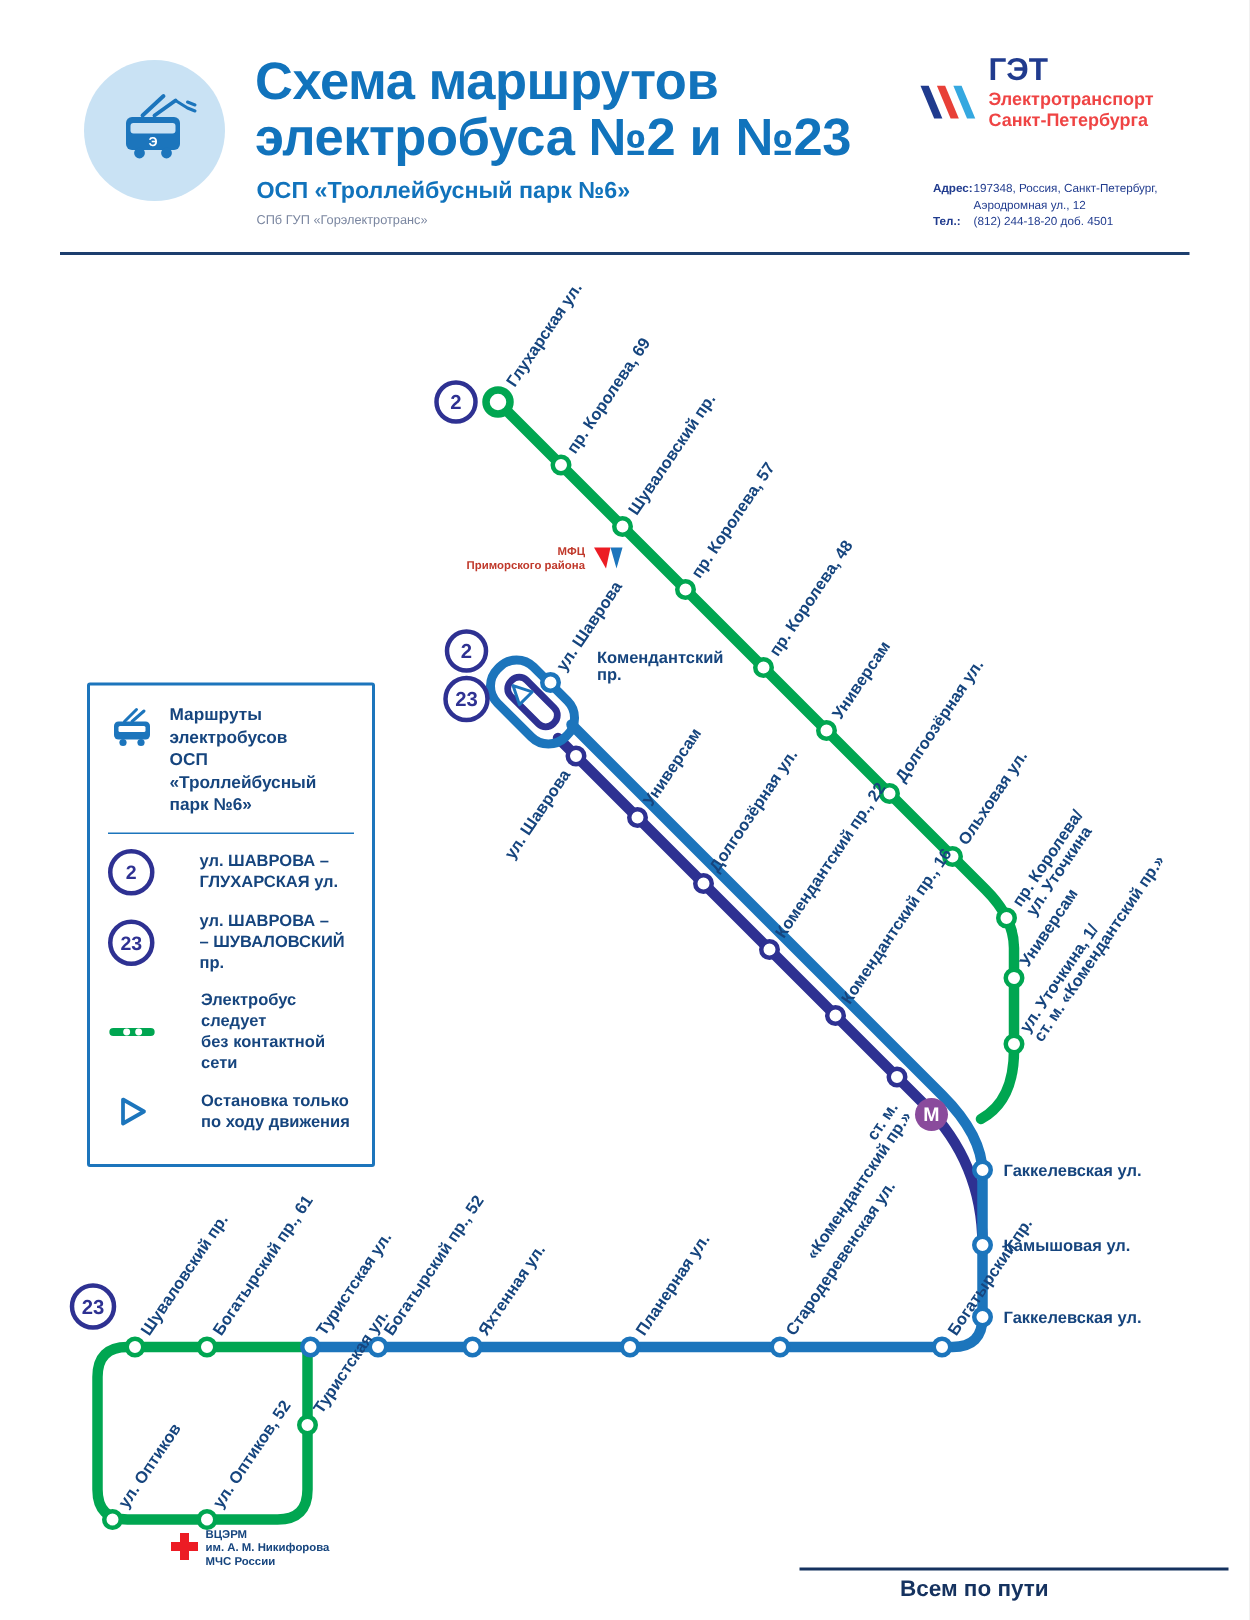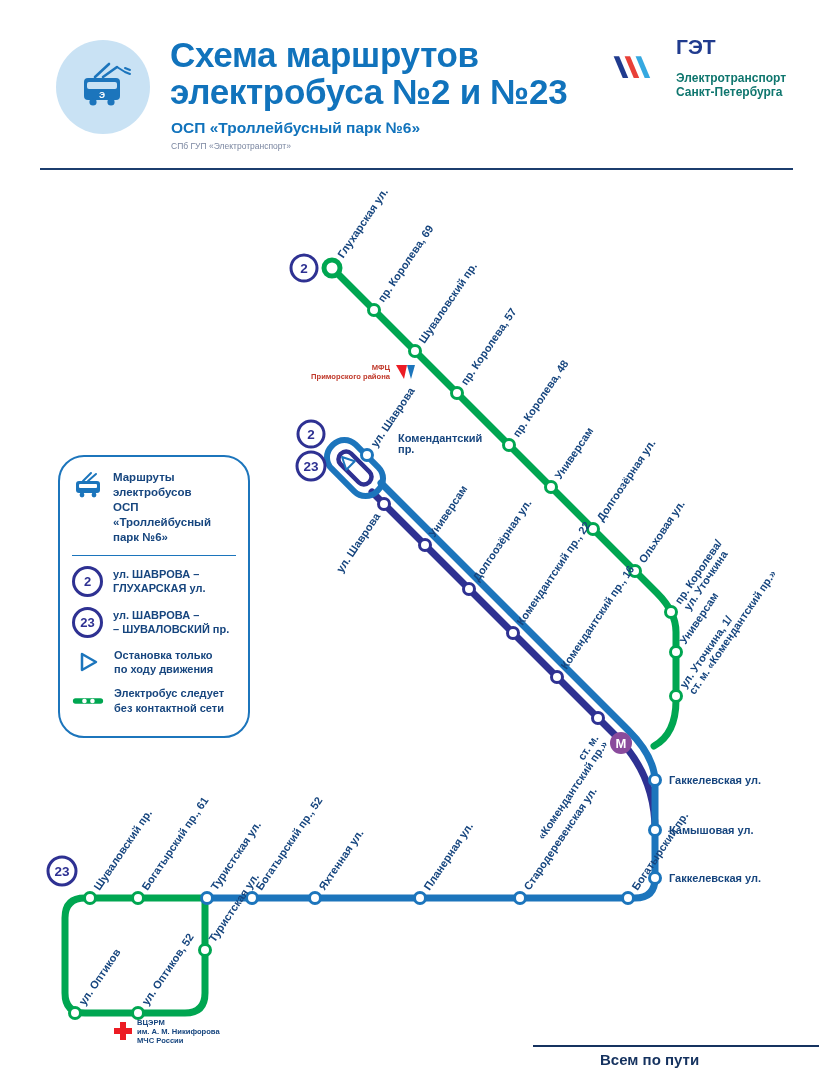--- a/index.html
+++ b/index.html
@@ -6,44 +6,44 @@
   .page{position:relative;width:833px;height:1080px;background:#ffffff;overflow:hidden;
         font-family:"Liberation Sans",sans-serif;margin:0 auto;}
   
   .hdr-icon{position:absolute;left:56px;top:40px;width:94px;height:94px;border-radius:50%;
             background:#C9E2F4;display:flex;align-items:center;justify-content:center;z-index:4;}
   .title{position:absolute;left:170px;top:36px;font-size:35px;font-weight:800;color:#1173BC;
          line-height:1.06;z-index:4;letter-spacing:-0.3px;}
   .subtitle{position:absolute;left:171px;top:119px;font-size:15.5px;font-weight:700;color:#1173BC;z-index:4;}
   .org{position:absolute;left:171px;top:141px;font-size:8.5px;color:#7A86A0;z-index:4;}
   .divider{position:absolute;left:40px;top:168px;width:753px;height:1.5px;background:#1C3E6E;z-index:4;}
-  .logo{position:absolute;left:610px;top:36px;display:flex;gap:24px;align-items:center;z-index:4;}
+  .logo{position:absolute;left:610px;top:36px;display:flex;gap:7px;align-items:flex-end;z-index:4;}
   .logo-name{font-size:21px;font-weight:800;color:#203B8E;line-height:1;}
-  .logo-sub{font-size:12px;font-weight:700;color:#0f766e;line-height:1.18;margin-top:14px;}
+  .logo-sub{font-size:12px;font-weight:700;color:#ef4444;line-height:1.18;margin-top:2px;}
   .addr{position:absolute;left:622px;top:121px;width:180px;font-size:7.8px;color:#203B8E;
         line-height:1.4;z-index:4;}
   .addr-row{display:flex;}
   .addr-label{width:27px;font-weight:700;flex:0 0 auto;}
   
   #route-map{position:absolute;left:0;top:0;z-index:1;}
   .stop-label{font-family:"Liberation Sans",sans-serif;font-size:11px;font-weight:700;fill:#16457E;}
   .badge-label{font-family:"Liberation Sans",sans-serif;font-size:13.5px;font-weight:800;fill:#2E3192;}
   .poi-label{font-family:"Liberation Sans",sans-serif;font-size:7.6px;font-weight:700;fill:#16457E;}
   .poi-label.mfc{fill:#C0392B;}
   .metro-m{font-family:"Liberation Sans",sans-serif;font-size:13px;font-weight:800;fill:#ffffff;}
   
-  .legend{position:absolute;left:58px;top:455px;width:192px;border:2.5px solid #1C75BC;border-radius:26px;
+  .legend{position:absolute;left:58px;top:455px;width:192px;border:2.5px solid #1C75BC;border-radius:2px;
           background:#fff;z-index:3;padding:13px 12px 11px 12px;box-sizing:border-box;}
   .legend-head{display:flex;gap:9px;align-items:flex-start;}
   .legend-title{font-size:11.5px;font-weight:700;color:#16457E;white-space:pre-line;line-height:1.3;}
   .legend hr{border:none;border-top:1.5px solid #1C75BC;margin:10px 0 6px 0;}
   .legend-row{display:flex;gap:10px;align-items:center;margin:10px 0;}
   .badge{width:25px;height:25px;border:3px solid #2E3192;border-radius:50%;color:#2E3192;font-weight:800;
          font-size:13px;display:flex;align-items:center;justify-content:center;flex:0 0 auto;background:#fff;}
-  .legend-text{font-size:11px;font-weight:700;color:#16457E;white-space:pre-line;line-height:1.3;}
+  .legend-text{font-size:11px;font-weight:700;color:#16457E;white-space:pre-line;line-height:1.3;margin-left:20px;}
   .licon{width:32px;flex:0 0 auto;display:flex;justify-content:center;}
   
   .foot-line{position:absolute;left:533px;top:1045px;width:286px;height:2px;background:#15325F;z-index:4;}
   .foot-text{position:absolute;left:600px;top:1051px;width:219px;text-align:left;font-size:15px;
              font-weight:800;color:#15325F;z-index:4;}
 </style>
 </head>
 <body>
 
 <div class="page">
@@ -57,38 +57,52 @@
       <circle cx="20" cy="45" r="3.6" fill="#1C75BC"></circle>
       <circle cx="38" cy="45" r="3.6" fill="#1C75BC"></circle>
       <text x="29" y="40.5" text-anchor="middle" font-size="8.5" font-weight="bold" fill="#ffffff" font-family="Liberation Sans, sans-serif">Э</text>
     </svg>
   </div>
   <div class="title">
     <div>Схема маршрутов</div>
     <div>электробуса №2 и №23</div>
   </div>
   <div class="subtitle">ОСП «Троллейбусный парк №6»</div>
-  <div class="org">СПб ГУП «Электротранспорт»</div>
+  <div class="org">СПб ГУП «Горэлектротранс»</div>
   <div class="divider"></div>
 
   <div class="logo">
     <svg width="42" height="36" viewBox="0 0 46 38">
       <path d="M4,6 L14,30 L20,30 L10,6 Z" fill="#203B8E"></path>
       <path d="M16,6 L26,30 L32,30 L22,6 Z" fill="#E84038"></path>
       <path d="M28,6 L38,30 L44,30 L34,6 Z" fill="#35A8E0"></path>
     </svg>
     <div>
       <div class="logo-name">ГЭТ</div>
       <div class="logo-sub">
         <div>Электротранспорт</div>
         <div>Санкт-Петербурга</div>
       </div>
     </div>
   </div>
 
+  <div class="addr">
+    <div class="addr-row">
+      <span class="addr-label">Адрес:</span>
+      <span>197348, Россия, Санкт-Петербург,</span>
+    </div>
+    <div class="addr-row">
+      <span class="addr-label"></span>
+      <span>Аэродромная ул., 12</span>
+    </div>
+    <div class="addr-row">
+      <span class="addr-label">Тел.:</span>
+      <span>(812) 244-18-20 доб. 4501</span>
+    </div>
+  </div>
 
   <svg id="route-map" width="833" height="1080" viewBox="0 0 833 1080">
       <path d="M 332 268 L 657 593 Q 676 612 676 632 L 676 700 Q 676 734 654 746" stroke="#00A651" stroke-width="7" fill="none" stroke-linecap="round"></path>
       <path d="M 372 492 L 616 736 Q 655 775 655 830" stroke="#2E3192" stroke-width="7" fill="none" stroke-linecap="round"></path>
       <path d="M 381 483 L 628 730 Q 655 757 655 782 L 655 878 Q 655 898 635 898 L 205 898" stroke="#1C75BC" stroke-width="7" fill="none" stroke-linecap="round"></path>
       <path d="M 205 898 L 85 898 Q 65 898 65 918 L 65 993 Q 65 1013 85 1013 L 185 1013 Q 205 1013 205 993 L 205 898" stroke="#00A651" stroke-width="7" fill="none" stroke-linecap="round"></path>
       <g transform="translate(355,468) rotate(45)">
         <rect x="-32" y="-17" width="64" height="34" rx="16" fill="none" stroke="#1C75BC" stroke-width="6"></rect>
         <rect x="-20" y="-7.5" width="40" height="15" rx="7" fill="none" stroke="#2E3192" stroke-width="4.5"></rect>
       </g>
@@ -278,36 +292,36 @@
       <div class="legend-text">ул. ШАВРОВА –
 ГЛУХАРСКАЯ ул.</div>
     </div>
     <div class="legend-row">
       <span class="badge">23</span>
       <div class="legend-text">ул. ШАВРОВА –
 – ШУВАЛОВСКИЙ пр.</div>
     </div>
     <div class="legend-row">
       <span class="licon">
-        <svg width="22" height="22" viewBox="0 0 22 22">
-          <path d="M5,3 L19,11 L5,19 Z" fill="#ffffff" stroke="#1C75BC" stroke-width="2.5" stroke-linejoin="round"></path>
-        </svg>
-      </span>
-      <div class="legend-text">Остановка только
-по ходу движения</div>
-    </div>
-    <div class="legend-row">
-      <span class="licon">
         <svg width="36" height="12" viewBox="0 0 36 12">
           <line x1="4" y1="6" x2="32" y2="6" stroke="#00A651" stroke-width="6" stroke-linecap="round"></line>
           <circle cx="14" cy="6" r="2.6" fill="#ffffff"></circle>
           <circle cx="23" cy="6" r="2.6" fill="#ffffff"></circle>
         </svg>
       </span>
       <div class="legend-text">Электробус следует
 без контактной сети</div>
     </div>
+    <div class="legend-row">
+      <span class="licon">
+        <svg width="22" height="22" viewBox="0 0 22 22">
+          <path d="M5,3 L19,11 L5,19 Z" fill="#ffffff" stroke="#1C75BC" stroke-width="2.5" stroke-linejoin="round"></path>
+        </svg>
+      </span>
+      <div class="legend-text">Остановка только
+по ходу движения</div>
+    </div>
   </div>
 
   <div class="foot-line"></div>
   <div class="foot-text">Всем по пути</div>
 
 </div>
 
 </body></html>

